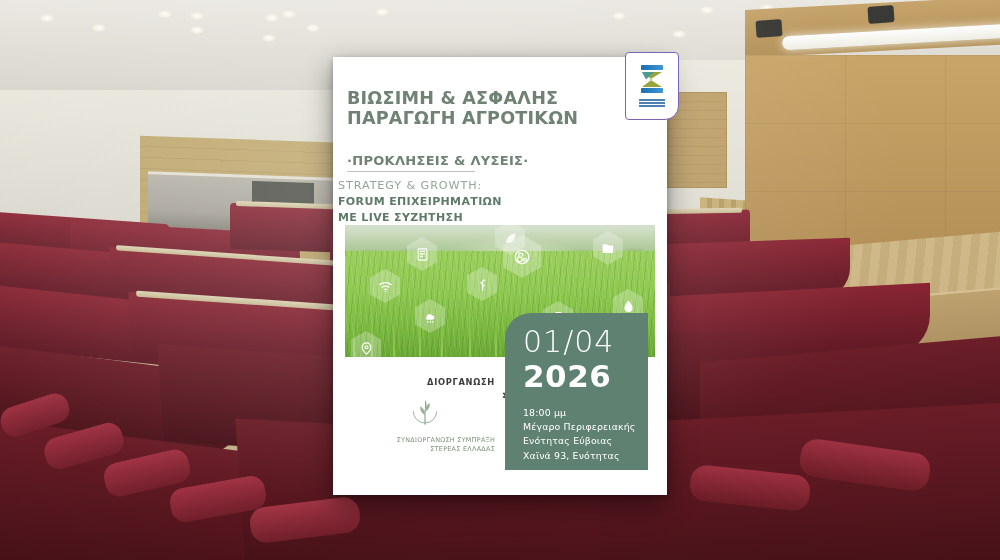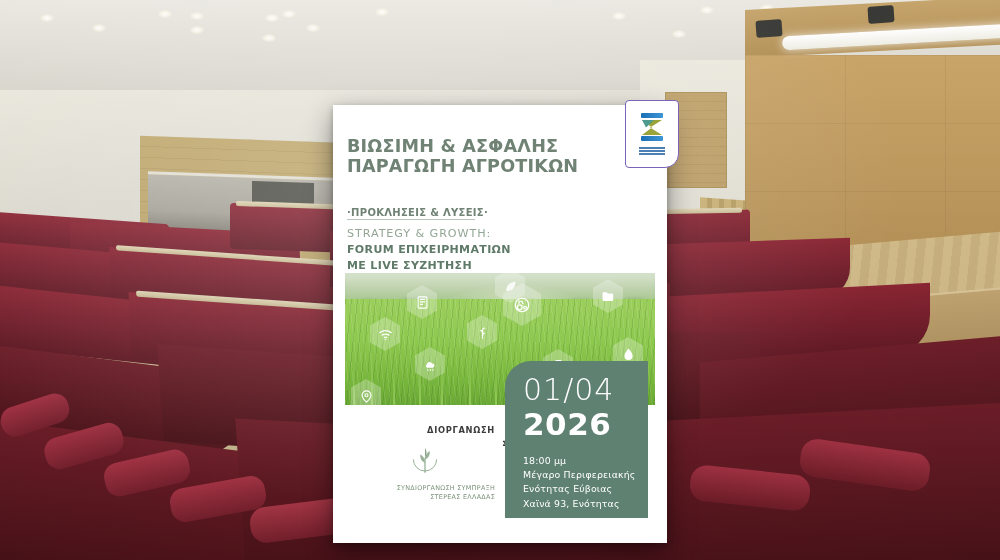--- a/index.html
+++ b/index.html
@@ -147,21 +147,20 @@
       linear-gradient(180deg,rgba(255,255,255,.05),rgba(40,25,20,.12));
     pointer-events:none;
   }
 
   
   #poster {
     position:absolute; left:333px; top:57px; width:334px; height:438px;
     background:#ffffff;
     box-shadow:0 10px 26px rgba(0,0,0,.42), 0 2px 6px rgba(0,0,0,.25);
     overflow:visible;
-    margin-top:48px;
   }
   .poster-inner { position:absolute; inset:0; overflow:hidden; background:#fff; }
 
   
   #logo-badge {
     position:absolute; right:-12px; top:-5px; width:54px; height:68px;
     background:#ffffff;
     border:1.6px solid #7a63b8;
     border-radius:4px 4px 14px 4px;
     z-index:6;
@@ -182,29 +181,29 @@
   
   .ptitle {
     position:absolute; left:14px; top:32px; width:268px;
     color:#6f8273;
     font-weight:bold; font-size:17.6px; line-height:1.12;
     letter-spacing:.2px;
     font-family:"DejaVu Sans", sans-serif;
   }
   .ptitle .l { display:block; white-space:nowrap; }
   .psub-dash {
-    position:absolute; left:14px; top:102px; width:268px;
-    color:#6f8273; font-weight:bold; font-size:10px; letter-spacing:.3px;
+    position:absolute; left:14px; top:96px; width:268px;
+    color:#6f8273; font-weight:bold; font-size:13px; letter-spacing:.3px;
     font-family:"DejaVu Sans", sans-serif;
   }
   .hr-line {
     position:absolute; left:14px; top:114px; width:128px; height:1px; background:#b9c4ba;
   }
   .strategy {
-    position:absolute; left:14px; top:121px; width:230px;
+    position:absolute; left:5px; top:121px; width:230px;
     font-family:"DejaVu Sans", sans-serif;
     font-size:11.2px; letter-spacing:.9px; color:#93a695; line-height:1.42;
   }
   .strategy .bold { font-weight:bold; color:#5f7a68; letter-spacing:.35px; font-size:11px; }
 
   
   .field {
     position:absolute; left:12px; top:168px; width:310px; height:132px;
     overflow:hidden;
     background:

